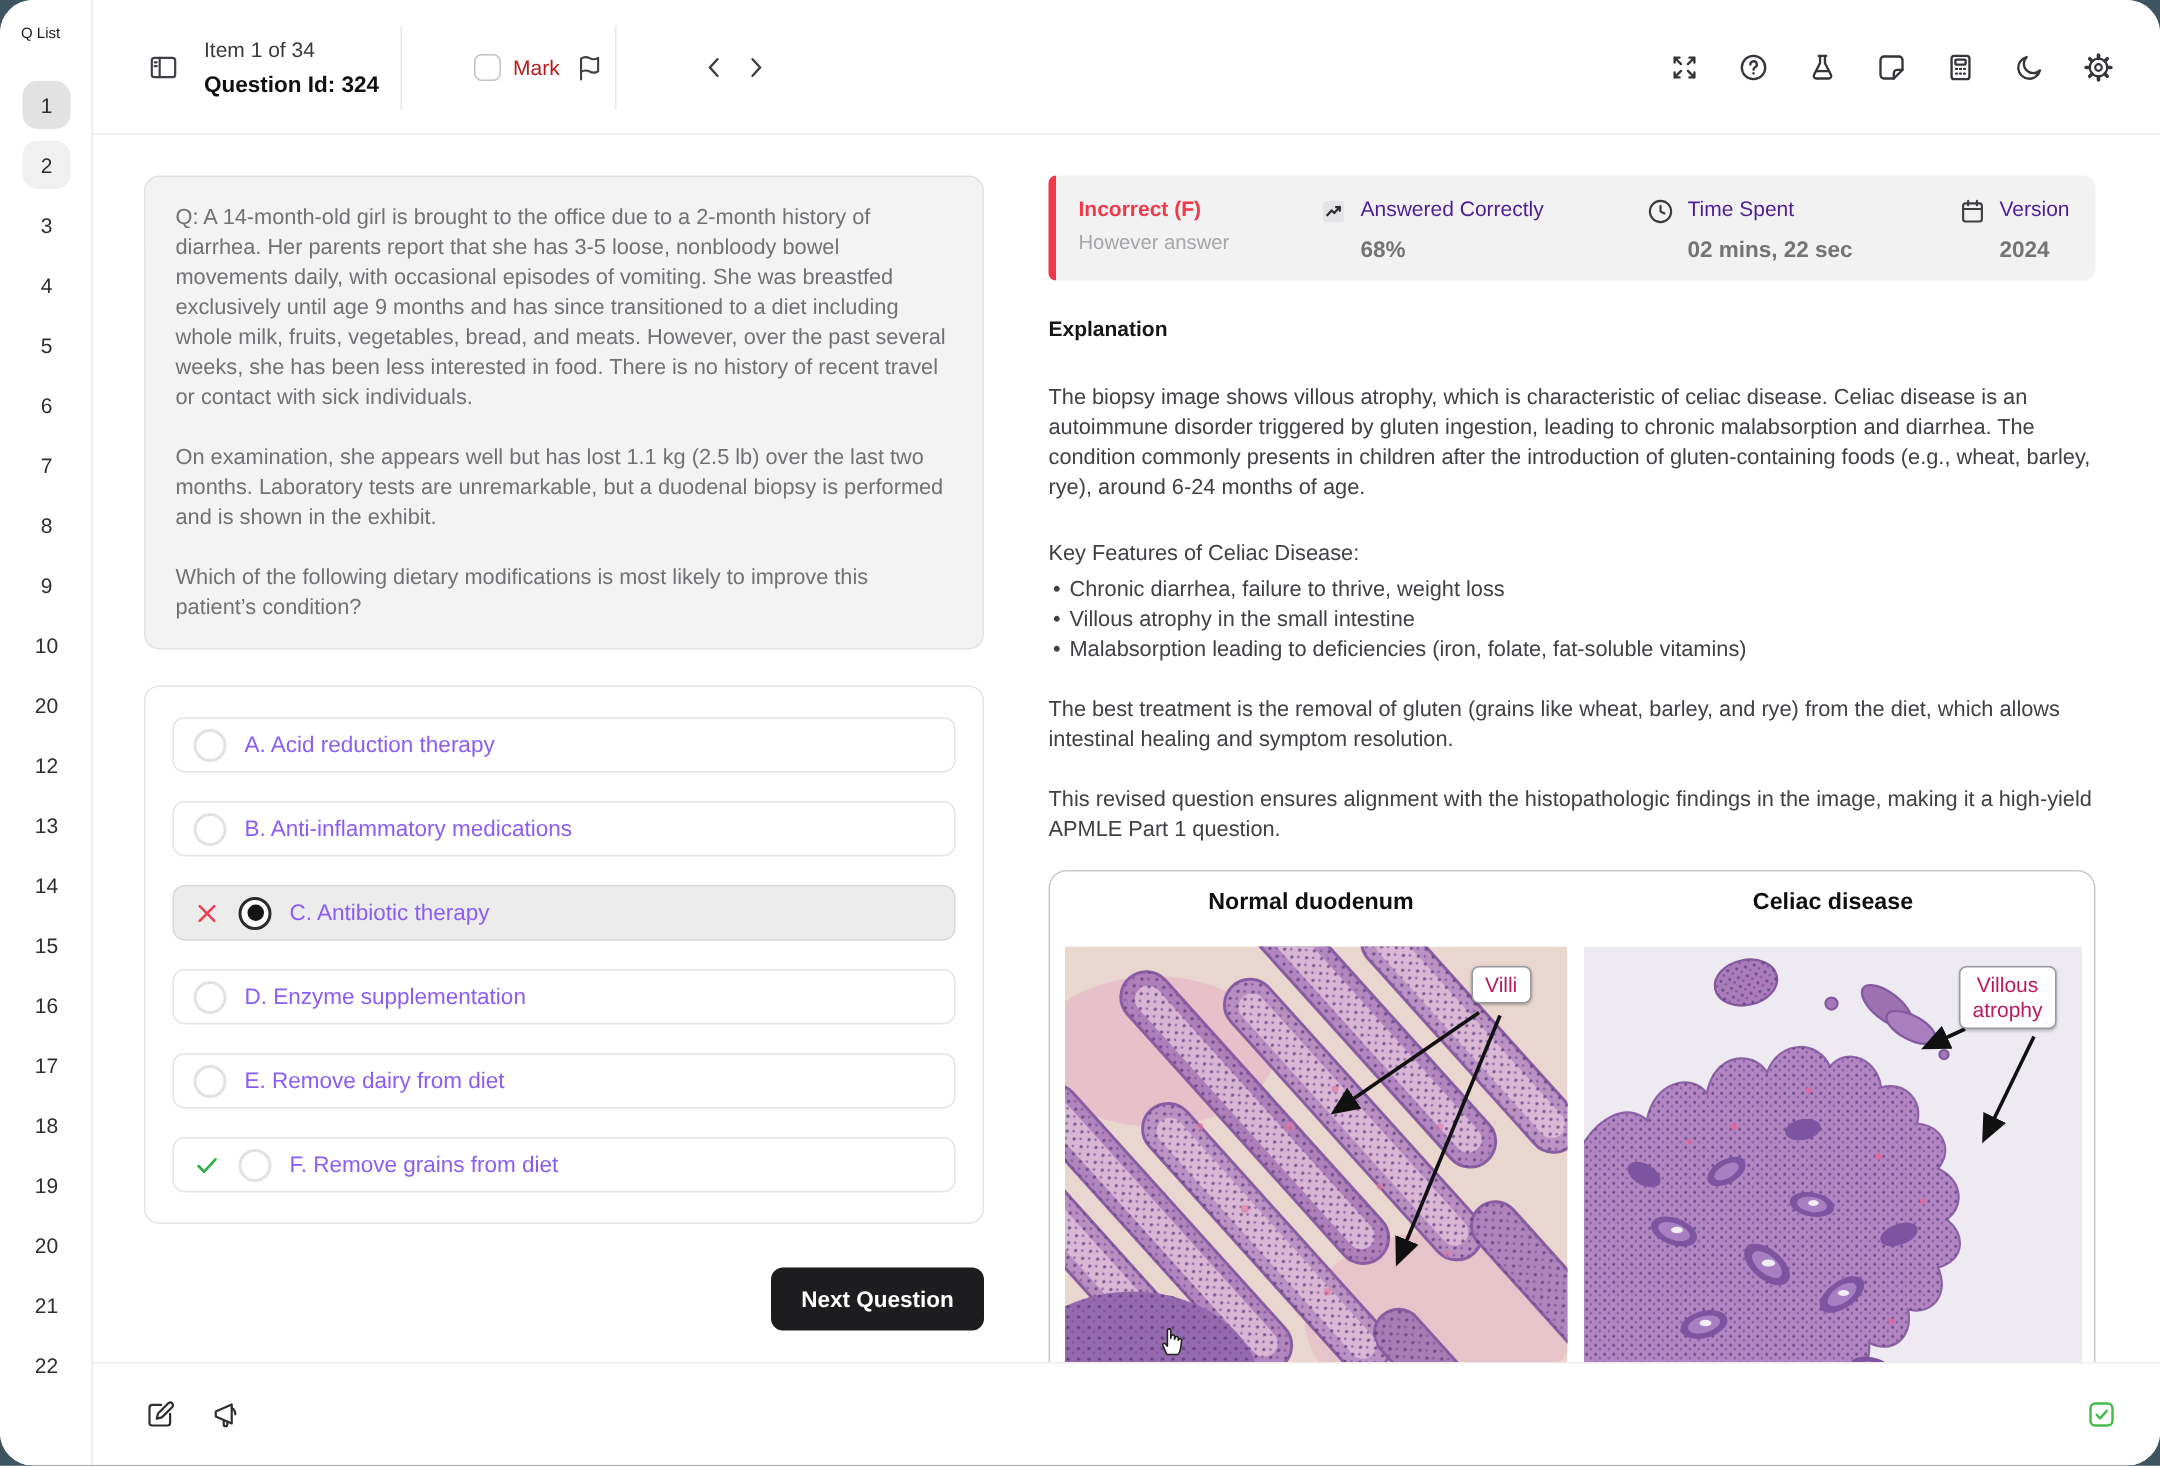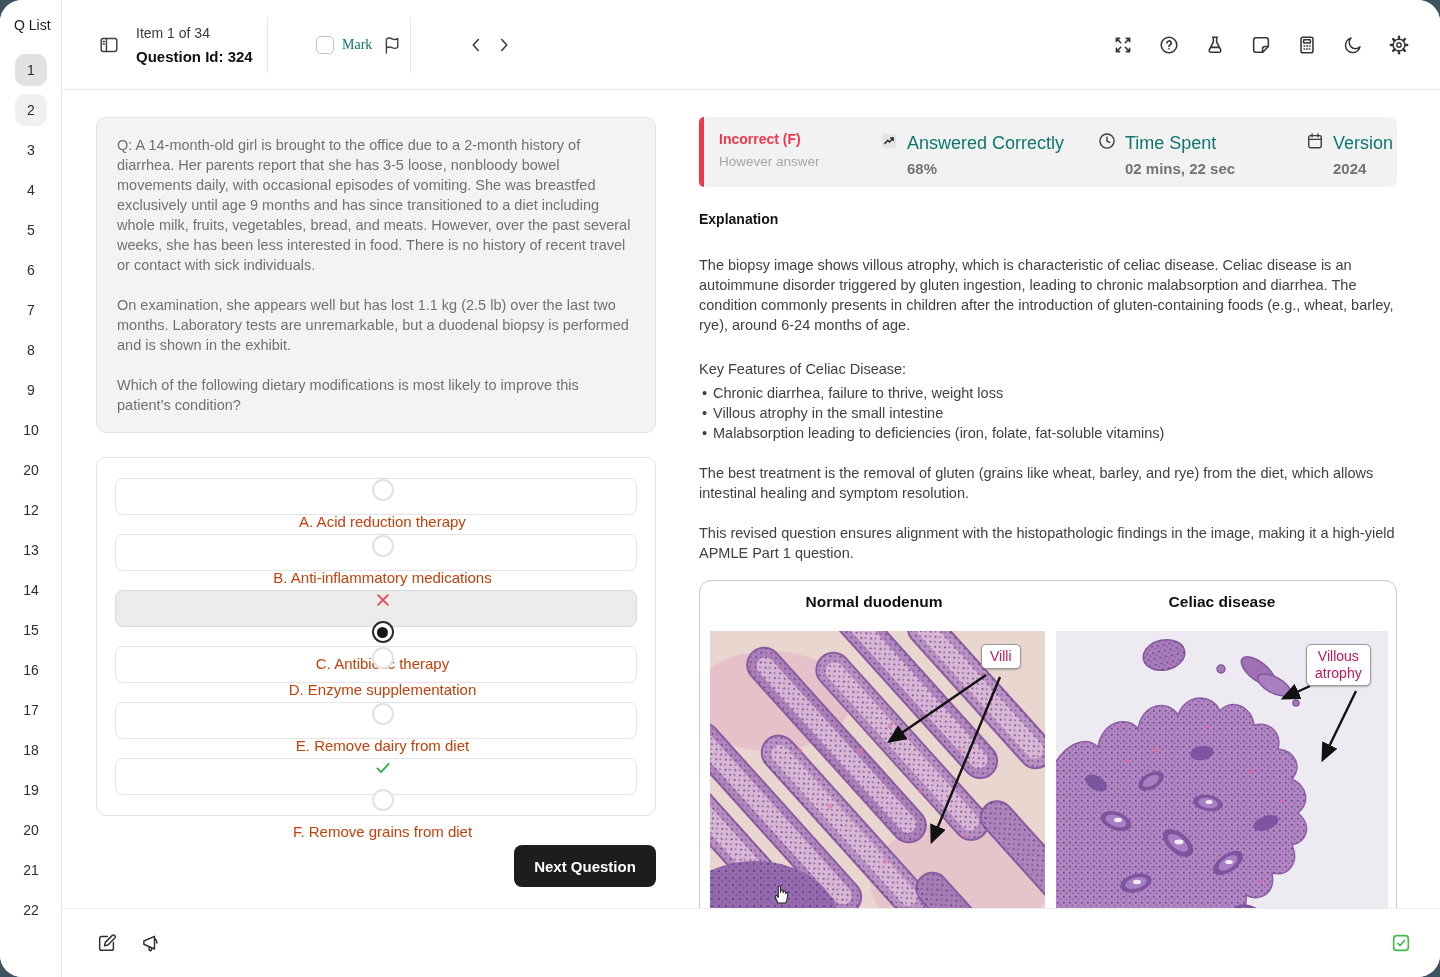--- a/index.html
+++ b/index.html
@@ -1,69 +1,69 @@
 <!DOCTYPE html>
 <html><head>
 <meta charset="utf-8">
 <style>
   html,body{margin:0;padding:0;background:#3e5460;font-family:"Liberation Sans",sans-serif;}
   *{box-sizing:border-box;}
   #app{position:relative;width:1440px;height:977px;background:#ffffff;border-radius:22px;overflow:hidden;margin:0 auto;cursor:default;}
 
   
   #sidebar{position:absolute;left:0;top:0;width:62px;height:977px;border-right:1px solid #e7e7e9;background:#fff;}
-  .qlist-title{position:absolute;left:14px;top:17px;font-size:14px;color:#1c1c1f;}
+  .qlist-title{position:absolute;left:14px;top:17px;font-size:10px;color:#1c1c1f;}
   #qnums{position:absolute;left:0;top:54px;width:62px;display:flex;flex-direction:column;align-items:center;}
   .qnum{width:32px;height:32px;margin-bottom:8px;border-radius:10px;display:flex;align-items:center;justify-content:center;
         font-size:14px;color:#2d2d31;cursor:pointer;}
   .qnum.current{background:#e2e2e2;}
   .qnum.visited{background:#f0f0f1;}
 
   
   #header{position:absolute;left:62px;top:0;width:1378px;height:90px;border-bottom:1px solid #ededee;background:#fff;}
   .hdr-item{position:absolute;top:0;height:90px;display:flex;align-items:center;}
   .vdiv{position:absolute;top:17px;height:56px;width:1px;background:#e8e8ea;}
   .itm-lines{line-height:24px;}
   .itm-top{font-size:14px;color:#3a3a3e;}
   .itm-id{font-size:15px;font-weight:bold;color:#101013;}
   .chk{width:18px;height:18px;border:1.6px solid #c3c3c6;border-radius:5px;background:#fff;cursor:pointer;}
-  .mark-label{font-size:14px;color:#0f766e;margin:0 10px 0 8px;font-family:Liberation Serif, serif;}
+  .mark-label{font-size:14px;color:#b91c1c;margin:0 10px 0 8px;}
   .icon20 svg{display:block;}
   #hdr-right{position:absolute;right:30px;top:0;height:90px;display:flex;align-items:center;gap:24px;}
   #hdr-right .hbtn{width:22px;height:22px;cursor:pointer;}
 
   
   #left-pane{position:absolute;left:62px;top:90px;width:625px;height:818px;border-right:1px solid #ededee;background:#fff;}
   #right-pane{position:absolute;left:674px;top:90px;width:753px;height:818px;overflow:hidden;background:#fff;}
 
   
   #qcard{position:absolute;left:34px;top:27px;width:560px;background:#f3f3f4;border:1px solid #e2e2e4;border-radius:10px;
          padding:17px 20px;font-size:14.5px;line-height:20px;color:#717175;}
   #qcard p{margin:0 0 20px 0;}
   #qcard p:last-child{margin-bottom:0;}
 
   
   #opts{position:absolute;left:34px;top:367px;width:560px;background:#fff;border:1px solid #e4e4e6;border-radius:10px;padding:20px 18px;}
   .opt{height:37px;border:1px solid #e4e4e6;border-radius:8px;background:#fff;display:flex;align-items:center;
-       padding-left:13px;gap:12px;margin-bottom:19px;font-size:15px;color:#c2410c;cursor:pointer;flex-direction:column;}
+       padding-left:13px;gap:12px;margin-bottom:19px;font-size:15px;color:#8b5cf6;cursor:pointer;}
   .opt:last-child{margin-bottom:0;}
   .opt.wrong{background:#ececed;border-color:#d9d9db;}
   .radio{width:22px;height:22px;border-radius:50%;border:2px solid #e2e2e4;background:#fff;flex:0 0 auto;cursor:pointer;}
   .radio.sel{border-color:#2b2b2e;display:flex;align-items:center;justify-content:center;}
   .radio.sel::after{content:"";width:11px;height:11px;border-radius:50%;background:#151518;}
   .mark18{width:18px;height:18px;flex:0 0 auto;}
 
   #next-btn{position:absolute;left:452px;top:755px;width:142px;height:42px;background:#1d1d1f;color:#fff;border:none;
             border-radius:8px;font-size:15px;font-weight:bold;font-family:"Liberation Sans",sans-serif;cursor:pointer;}
 
   
   #stats{position:absolute;left:25px;top:27px;width:698px;height:70px;background:#f2f2f3;border-radius:8px;}
   #stats .redbar{position:absolute;left:0;top:0;bottom:0;width:5px;background:#f0384b;border-radius:8px 0 0 8px;}
   .stat{position:absolute;top:14px;}
-  .stat-top{display:flex;align-items:center;gap:8px;font-size:18px;color:#0f766e;}
+  .stat-top{display:flex;gap:8px;font-size:14px;color:#4c1d95;}
   .stat-val{margin-left:28px;margin-top:4px;font-size:15px;font-weight:bold;color:#737373;}
   #stat-result{left:20px;}
   #stat-result .r1{font-size:14px;font-weight:bold;color:#f0384b;}
   #stat-result .r2{font-size:13.5px;color:#a6a6aa;margin-top:7px;}
   #stat-acc{left:180px;}
   #stat-time{left:398px;}
   #stat-ver{left:606px;}
 
   
   #explain{position:absolute;left:25px;top:119px;width:700px;font-size:14.5px;line-height:20px;color:#404045;}

